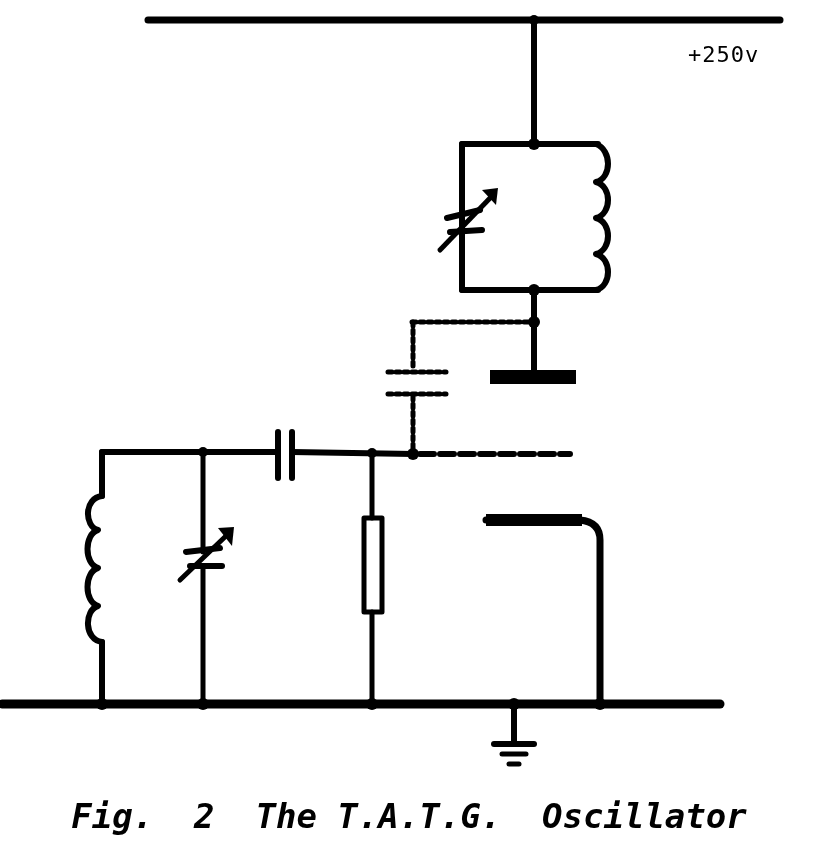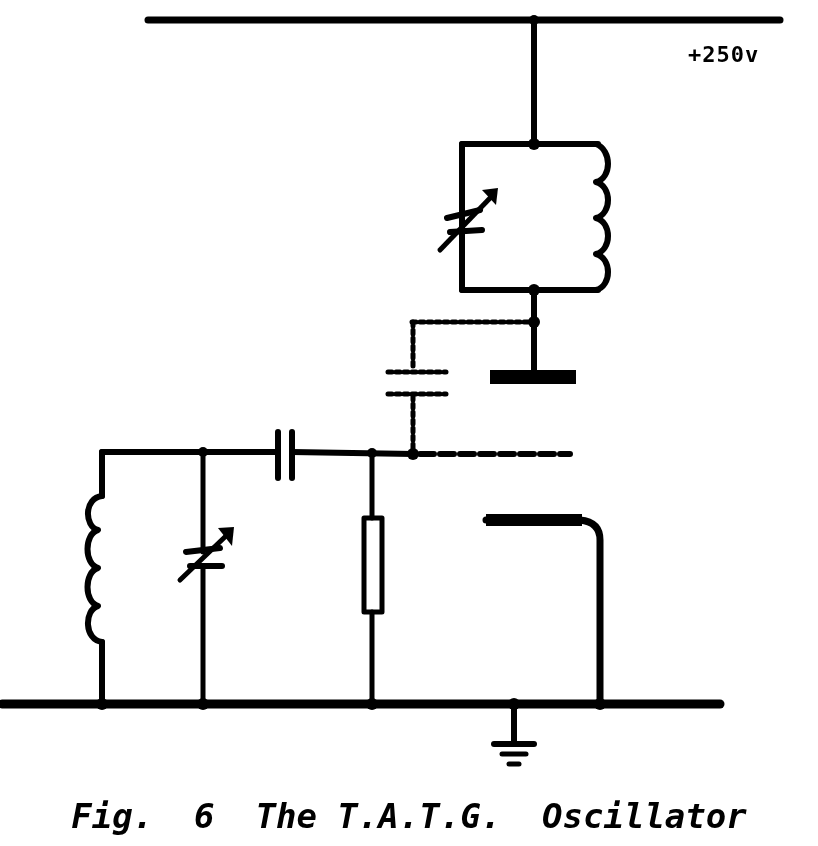--- a/index.html
+++ b/index.html
@@ -1,20 +1,20 @@
 <!DOCTYPE html>
 <html><head>
 <meta charset="utf-8">
 <style>
   html, body { margin: 0; padding: 0; background: #ffffff; }
   body { width: 818px; height: 846px; position: relative; overflow: hidden; }
   #figure { position: absolute; left: 0; top: 0; width: 818px; height: 846px; }
   .label-voltage {
     position: absolute; left: 688px; top: 42px;
-    font-family: "DejaVu Sans Mono", monospace; font-weight: bold;
+    font-family: "DejaVu Sans Mono", monospace; font-weight: normal;
     font-size: 22px; color: #000; letter-spacing: 1px;
   }
   .caption {
     position: absolute; left: 0; top: 796px; width: 818px; text-align: center;
     font-family: "DejaVu Sans Mono", monospace; font-weight: bold; font-style: italic;
     font-size: 34px; color: #000; white-space: pre;
   }
 </style>
 </head>
 <body>
@@ -97,13 +97,13 @@
     <g>
       <line x1="514" y1="704" x2="514" y2="742" stroke-width="6"></line>
       <line x1="494" y1="744" x2="534" y2="744" stroke-width="6"></line>
       <line x1="502" y1="754" x2="526" y2="754" stroke-width="5"></line>
       <line x1="509" y1="764" x2="519" y2="764" stroke-width="5"></line>
     </g>
   </g>
 </svg>
 
 <div class="label-voltage">+250v</div>
-<div class="caption">Fig.  6  The T.A.T.G.  Oscillator</div>
+<div class="caption">Fig.  2  The T.A.T.G.  Oscillator</div>
 
 </body></html>

